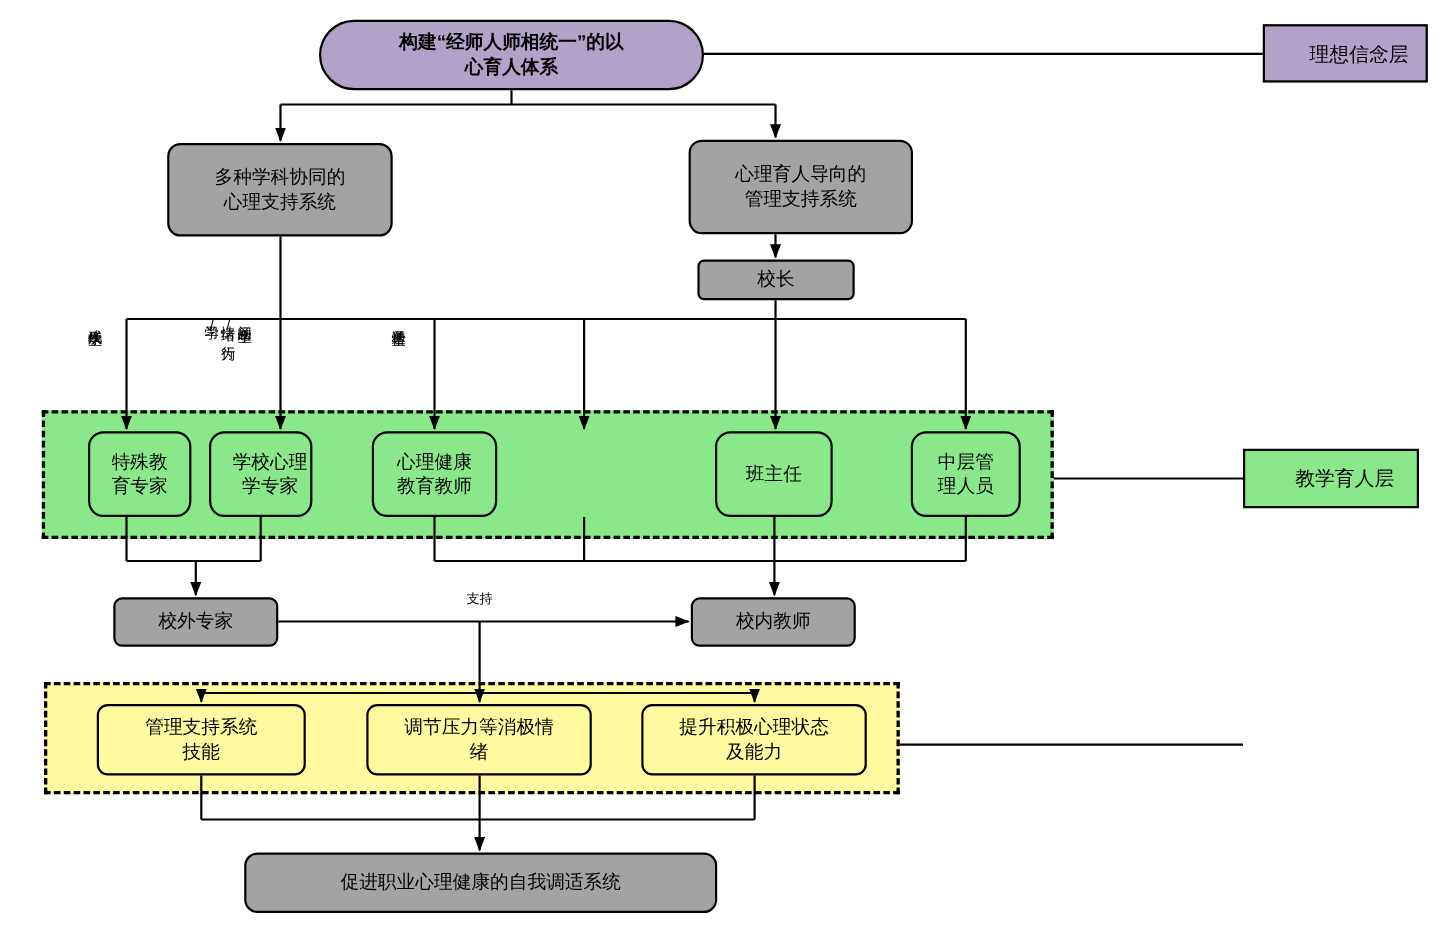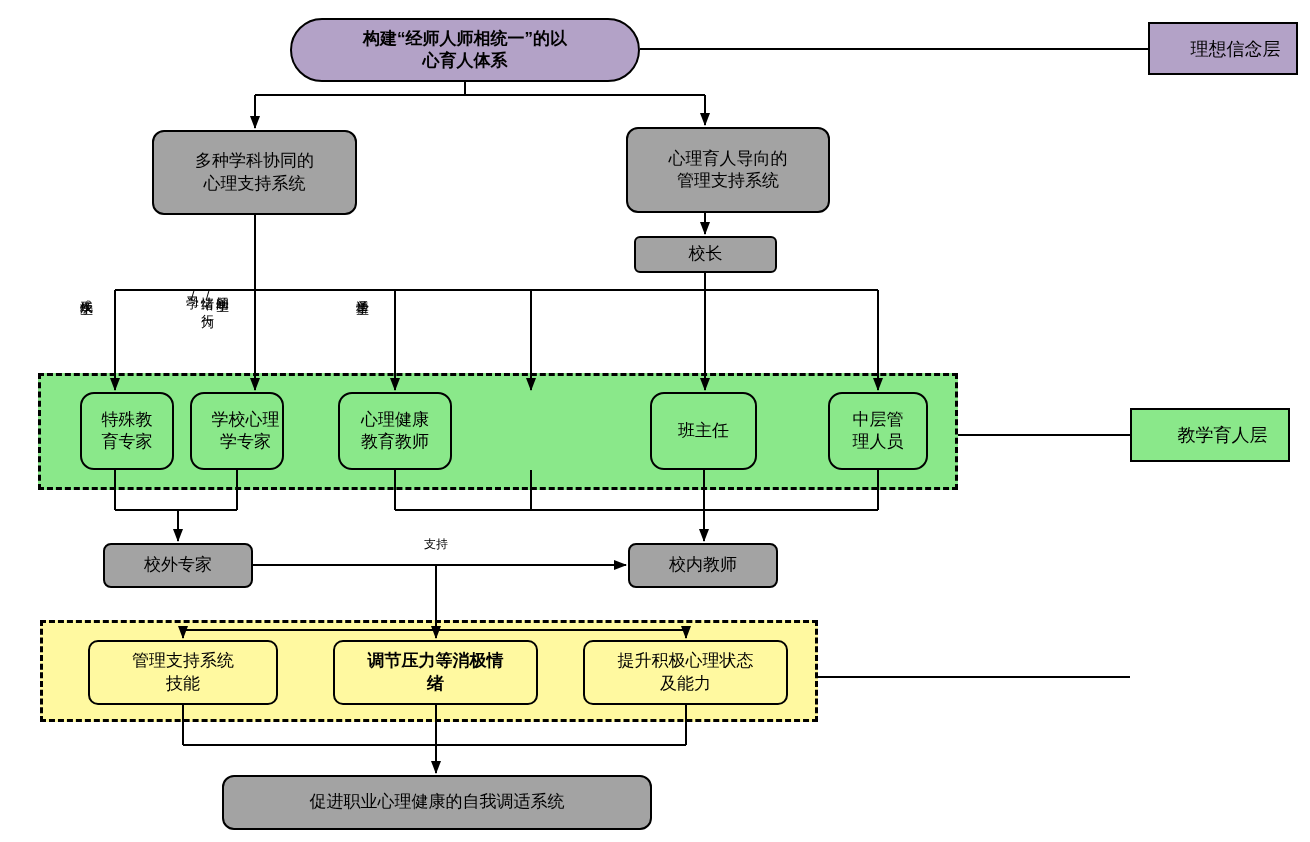--- a/index.html
+++ b/index.html
@@ -138,20 +138,20 @@
   <div class="box r14 green-fill" style="left:650px;top:392px;width:107px;height:78px;">班主任</div>
   <div class="box r14 green-fill" style="left:828px;top:392px;width:100px;height:78px;">中层管
 理人员</div>
 
   <div class="box r8" style="left:103px;top:543px;width:150px;height:45px;">校外专家</div>
   <div class="box r8" style="left:628px;top:543px;width:150px;height:45px;">校内教师</div>
   <div class="edge-text" style="left:406px;top:536px;width:60px;">支持</div>
 
   <div class="box r10 yellow-fill" style="left:88px;top:640px;width:190px;height:65px;">管理支持系统
 技能</div>
-  <div class="box r10 yellow-fill" style="left:333px;top:640px;width:205px;height:65px;font-weight:bold;">调节压力等消极情
+  <div class="box r10 yellow-fill" style="left:333px;top:640px;width:205px;height:65px;">调节压力等消极情
 绪</div>
   <div class="box r10 yellow-fill" style="left:583px;top:640px;width:205px;height:65px;">提升积极心理状态
 及能力</div>
 
   <div class="box r12" style="left:222px;top:775px;width:430px;height:55px;">促进职业心理健康的自我调适系统</div>
 
 </div>
 
 </body></html>

